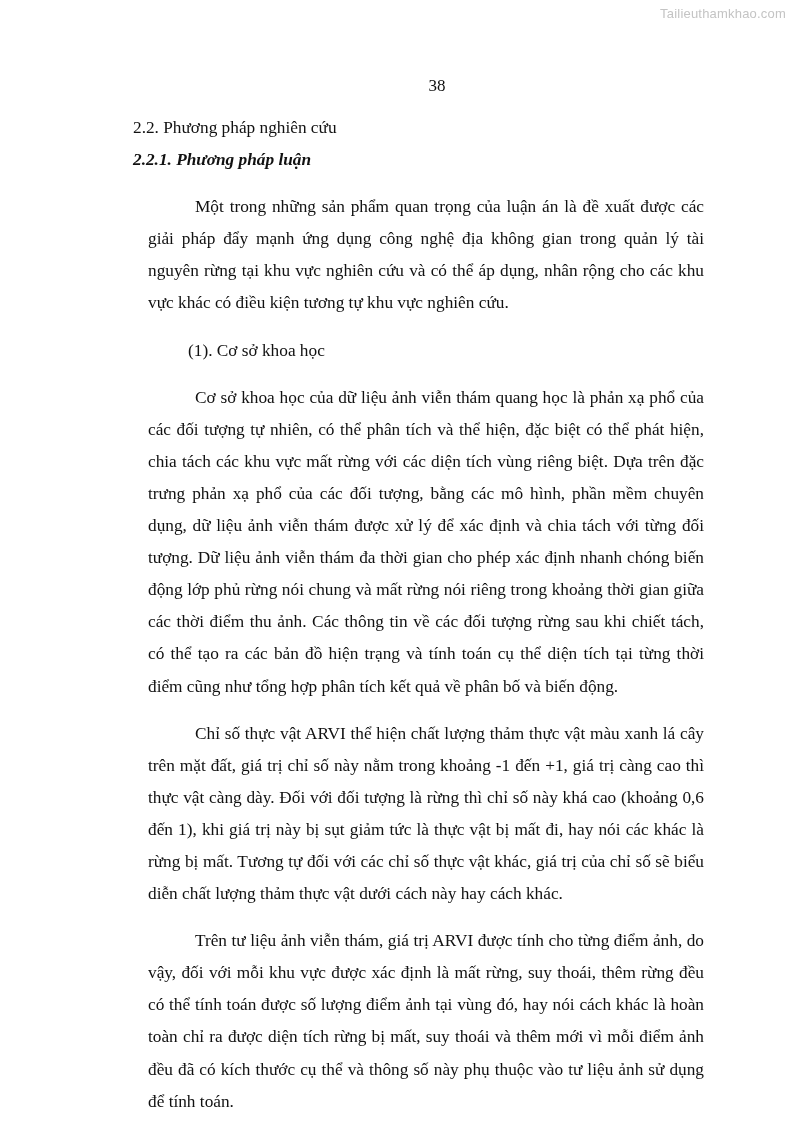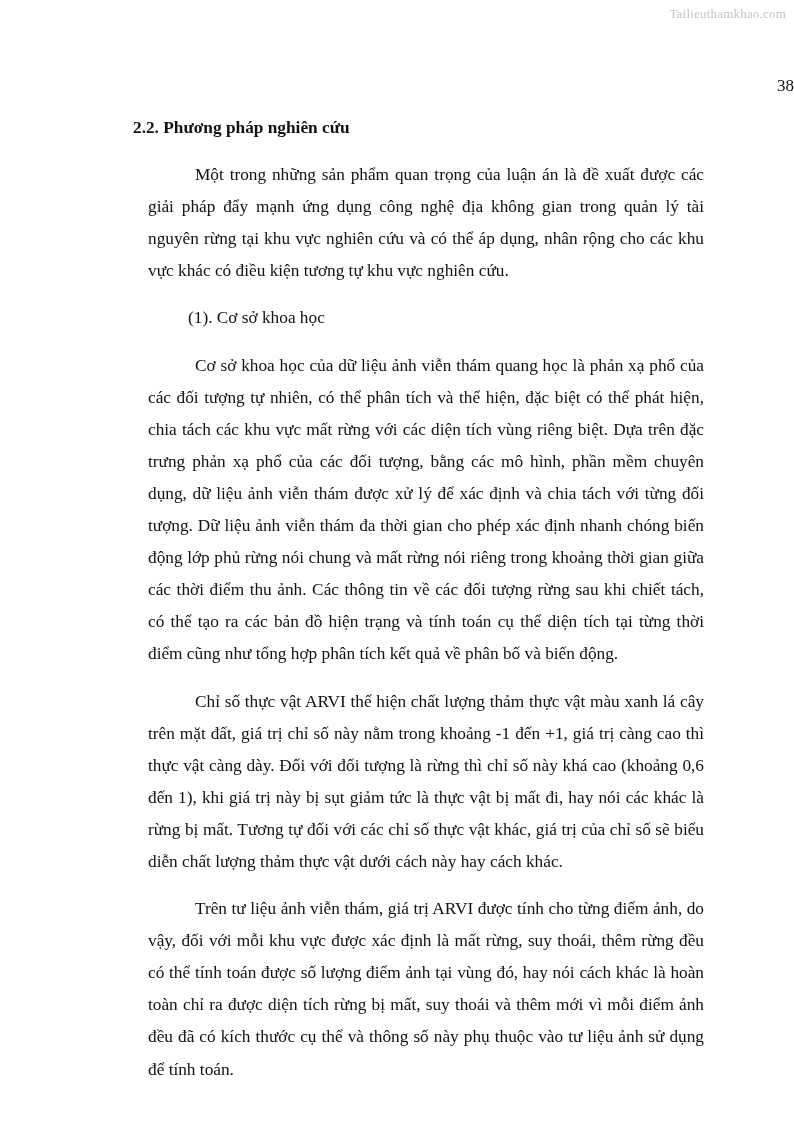--- a/index.html
+++ b/index.html
@@ -12,45 +12,45 @@
       height: 1123px;
       position: relative;
       overflow: hidden;
       font-family: "Liberation Serif", "DejaVu Serif", serif;
       color: #111111;
     }
     .watermark {
       position: absolute;
       top: 6px;
       right: 8px;
-      font-family: Liberation Serif, serif;
+      font-family: Liberation Sans, sans-serif;
       font-size: 13px;
       color: #c4c4c4;
       letter-spacing: 0.2px;
     }
     .page-number {
       position: absolute;
       top: 76px;
       left: 0;
       width: 100%;
-      text-align: right;
+      text-align: center;
       font-size: 17px;
       padding-left: 80px;
       box-sizing: border-box;
     }
     .content {
       position: absolute;
       top: 112px;
       left: 133px;
       width: 586px;
       font-size: 17.3px;
       line-height: 32.1px;
     }
     .h2 {
-      font-weight: bold;
+      font-weight: normal;
       margin: 0;
     }
     .h3 {
       font-weight: bold;
       font-style: italic;
       margin: 0;
     }
     .para {
       margin: 15px;
       text-align: justify;
@@ -63,18 +63,19 @@
   </style>
 </head>
 <body>
 
 <div class="watermark">Tailieuthamkhao.com</div>
 
 <div class="page-number">38</div>
 
 <div class="content">
   <p class="h2">2.2. Phương pháp nghiên cứu</p>
+  <p class="h3">2.2.1. Phương pháp luận</p>
   <p class="para">Một trong những sản phẩm quan trọng của luận án là đề xuất được các giải pháp đẩy mạnh ứng dụng công nghệ địa không gian trong quản lý tài nguyên rừng tại khu vực nghiên cứu và có thể áp dụng, nhân rộng cho các khu vực khác có điều kiện tương tự khu vực nghiên cứu.</p>
   <p class="para-label">(1). Cơ sở khoa học</p>
   <p class="para">Cơ sở khoa học của dữ liệu ảnh viễn thám quang học là phản xạ phổ của các đối tượng tự nhiên, có thể phân tích và thể hiện, đặc biệt có thể phát hiện, chia tách các khu vực mất rừng với các diện tích vùng riêng biệt. Dựa trên đặc trưng phản xạ phổ của các đối tượng, bằng các mô hình, phần mềm chuyên dụng, dữ liệu ảnh viễn thám được xử lý để xác định và chia tách với từng đối tượng. Dữ liệu ảnh viễn thám đa thời gian cho phép xác định nhanh chóng biến động lớp phủ rừng nói chung và mất rừng nói riêng trong khoảng thời gian giữa các thời điểm thu ảnh. Các thông tin về các đối tượng rừng sau khi chiết tách, có thể tạo ra các bản đồ hiện trạng và tính toán cụ thể diện tích tại từng thời điểm cũng như tổng hợp phân tích kết quả về phân bố và biến động.</p>
   <p class="para">Chỉ số thực vật ARVI thể hiện chất lượng thảm thực vật màu xanh lá cây trên mặt đất, giá trị chỉ số này nằm trong khoảng -1 đến +1, giá trị càng cao thì thực vật càng dày. Đối với đối tượng là rừng thì chỉ số này khá cao (khoảng 0,6 đến 1), khi giá trị này bị sụt giảm tức là thực vật bị mất đi, hay nói các khác là rừng bị mất. Tương tự đối với các chỉ số thực vật khác, giá trị của chỉ số sẽ biểu diễn chất lượng thảm thực vật dưới cách này hay cách khác.</p>
   <p class="para">Trên tư liệu ảnh viễn thám, giá trị ARVI được tính cho từng điểm ảnh, do vậy, đối với mỗi khu vực được xác định là mất rừng, suy thoái, thêm rừng đều có thể tính toán được số lượng điểm ảnh tại vùng đó, hay nói cách khác là hoàn toàn chỉ ra được diện tích rừng bị mất, suy thoái và thêm mới vì mỗi điểm ảnh đều đã có kích thước cụ thể và thông số này phụ thuộc vào tư liệu ảnh sử dụng để tính toán.</p>
 </div>
 
 </body></html>

